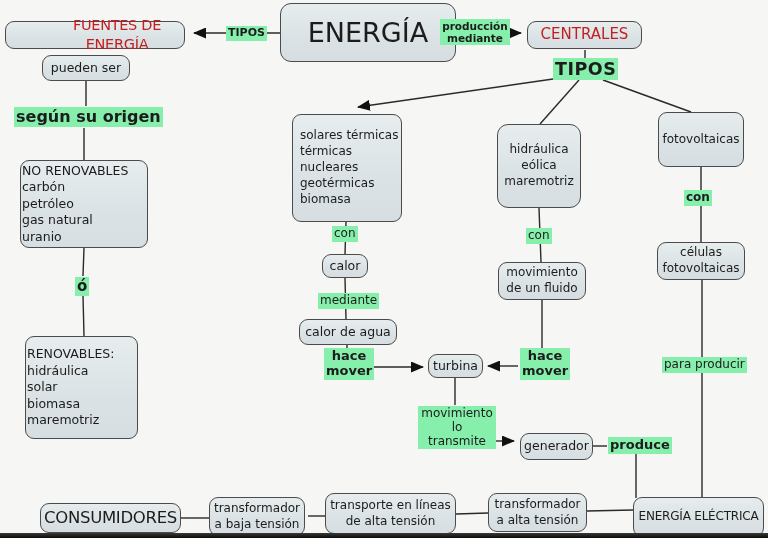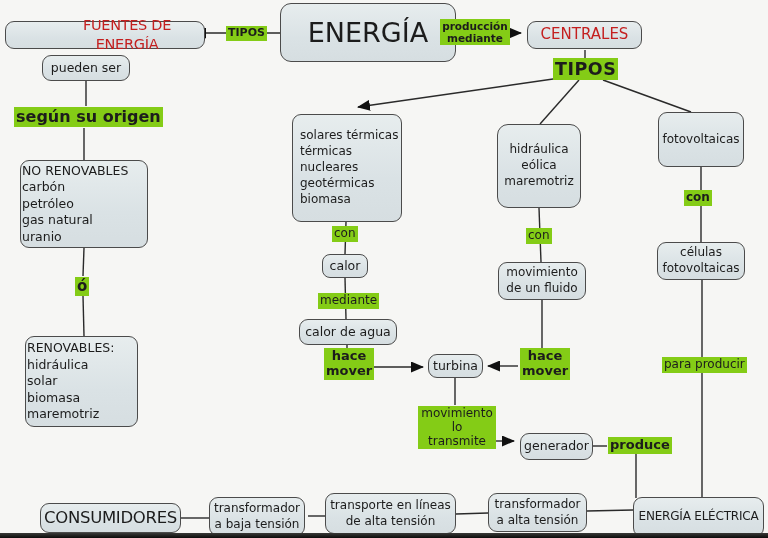--- a/index.html
+++ b/index.html
@@ -21,21 +21,21 @@
     align-items:center;justify-content:center;
     font-size:12.5px;line-height:1.32;
     text-align:center;
     box-sizing:border-box;
   }
   .node.left-align{align-items:flex-start;text-align:left;padding-left:1px;}
   .node .line{white-space:nowrap;}
   .red{color:#c41f1f;}
   .lbl{
     position:absolute;
-    background:#84cc16;
+    background:#86efac;
     font-size:12px;line-height:1.15;
     text-align:center;
     padding:1px 2px;
   }
   .bold{font-weight:bold;}
   #bottom-bar{
     position:absolute;left:0;bottom:0;width:768px;height:5px;
     background:linear-gradient(180deg,#3a3a38,#0b0b0a);
   }
 </style>
@@ -74,21 +74,21 @@
       <line x1="636" y1="451" x2="636" y2="498"></line>
       <line x1="701" y1="167" x2="701" y2="242"></line>
       <line x1="702" y1="280" x2="702" y2="498"></line>
       <line x1="181" y1="518" x2="209" y2="518"></line>
       <line x1="308" y1="516" x2="325" y2="516"></line>
       <line x1="456" y1="514" x2="488" y2="513"></line>
       <line x1="587" y1="511" x2="633" y2="510"></line>
     </g>
   </svg>
 
-  <div class="node red" style="left:5px;top:21px;width:200px;height:28px;font-size:14.5px;letter-spacing:-0.3px;padding-left:44px;">
+  <div class="node red" style="left:5px;top:21px;width:180px;height:28px;font-size:14.5px;letter-spacing:-0.3px;padding-left:44px;">
     <span>FUENTES DE ENERGÍA</span>
   </div>
 
   <div class="node" style="left:280px;top:3px;width:176px;height:59px;font-size:27px;border-radius:11px;">
     <span>ENERGÍA</span>
   </div>
 
   <div class="node red" style="left:527px;top:21px;width:115px;height:28px;font-size:15px;">
     <span>CENTRALES</span>
   </div>
@@ -108,39 +108,39 @@
   <div class="node left-align" style="left:20px;top:160px;width:128px;height:88px;">
     <div class="line">NO RENOVABLES</div>
     <div class="line">carbón</div>
     <div class="line">petróleo</div>
     <div class="line">gas natural</div>
     <div class="line">uranio</div>
   </div>
 
   <div class="lbl bold" style="left:75px;top:277px;font-size:15px;">ó</div>
 
-  <div class="node left-align" style="left:25px;top:336px;width:113px;height:91px;">
+  <div class="node left-align" style="left:25px;top:336px;width:113px;height:103px;">
     <div class="line">RENOVABLES:</div>
     <div class="line">hidráulica</div>
     <div class="line">solar</div>
     <div class="line">biomasa</div>
     <div class="line">maremotriz</div>
   </div>
 
   <div class="node left-align" style="left:292px;top:114px;width:110px;height:108px;font-size:12px;padding-left:7px;">
     <div class="line">solares térmicas</div>
     <div class="line">térmicas</div>
     <div class="line">nucleares</div>
     <div class="line">geotérmicas</div>
     <div class="line">biomasa</div>
   </div>
 
   <div class="lbl" style="left:332px;top:226px;">con</div>
 
-  <div class="node" style="left:322px;top:254px;width:46px;height:24px;border-radius:8px;">
+  <div class="node" style="left:322px;top:254px;width:46px;height:24px;">
     <span>calor</span>
   </div>
 
   <div class="lbl" style="left:318px;top:293px;">mediante</div>
 
   <div class="node" style="left:299px;top:319px;width:98px;height:26px;">
     <span>calor de agua</span>
   </div>
 
   <div class="lbl bold" style="left:324px;top:348px;width:46px;font-size:13px;">hace mover</div>

